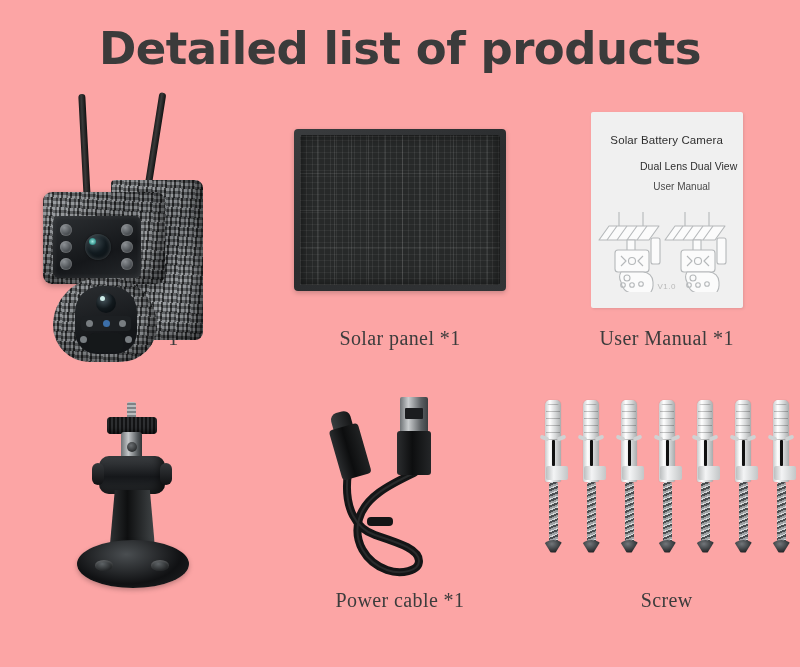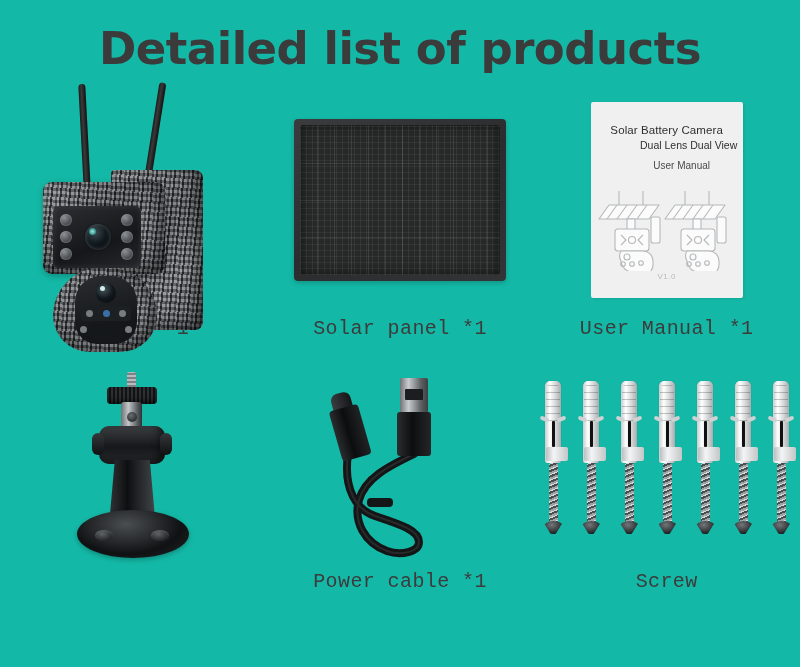--- a/index.html
+++ b/index.html
@@ -12,21 +12,21 @@
     height: 667px;
     font-family: "Liberation Sans", sans-serif;
     color: #3a3a3a;
     overflow: hidden;
     position: relative;
   }
   #page {
     position: relative;
     width: 800px;
     height: 667px;
-    background: #14b8a6;
+    background: #fca5a5;
   }
 
   
   .page-title {
     position: absolute;
     top: 22px;
     left: 0;
     width: 800px;
     text-align: center;
     font-size: 45px;
@@ -45,36 +45,36 @@
     height: 570px;
     display: grid;
     grid-template-columns: repeat(3, 1fr);
     grid-template-rows: 278px 270px;
   }
   .cell {
     position: relative;
     display: flex;
     flex-direction: column;
     align-items: center;
-    justify-content: flex-start;
+    justify-content: center;
   }
   .art {
     position: relative;
     width: 100%;
     height: 235px;
     display: flex;
     align-items: center;
     justify-content: center;
   }
   .caption {
     font-size: 20px;
     color: #3c3c3c;
     letter-spacing: 0.4px;
     white-space: nowrap;
-    font-family: Liberation Mono, monospace;
+    font-family: Liberation Serif, serif;
   }
   .cell-r2 .art { height: 210px; }
 
   
   .camera-wrap {
     position: relative;
     width: 200px;
     height: 235px;
   }
   .bark {
@@ -223,21 +223,21 @@
     background: #f0f0f0;
     border-radius: 2px;
     box-shadow: 1px 1px 3px rgba(0,0,0,.10);
     display: flex;
     flex-direction: column;
     align-items: center;
     box-sizing: border-box;
     padding-top: 22px;
   }
   .manual-t1 { font-size: 11.5px; color: #2f2f2f; letter-spacing: .1px; }
-  .manual-t2 { font-size: 10.5px; color: #2f2f2f; margin-top: 3px; padding-left: 44px; }
+  .manual-t2 { font-size: 10.5px; color: #2f2f2f; margin-top: 14px; padding-left: 44px; }
   .manual-t3 { font-size: 10px; color: #4a4a4a; margin-top: 9px; margin-left: 30px; }
   .manual-art { margin-top: 12px; width: 140px; height: 88px; }
   .manual-ver { position: absolute; bottom: 17px; font-size: 8px; color: #b9b9b9; letter-spacing: .5px; }
 
   
   .bracket { position: relative; width: 140px; height: 195px; }
   .br-screwtip {
     position: absolute; left: 64px; top: 4px;
     width: 9px; height: 17px;
     background: repeating-linear-gradient(0deg, #b9bcbe 0 2px, #7e8285 2px 4px);

